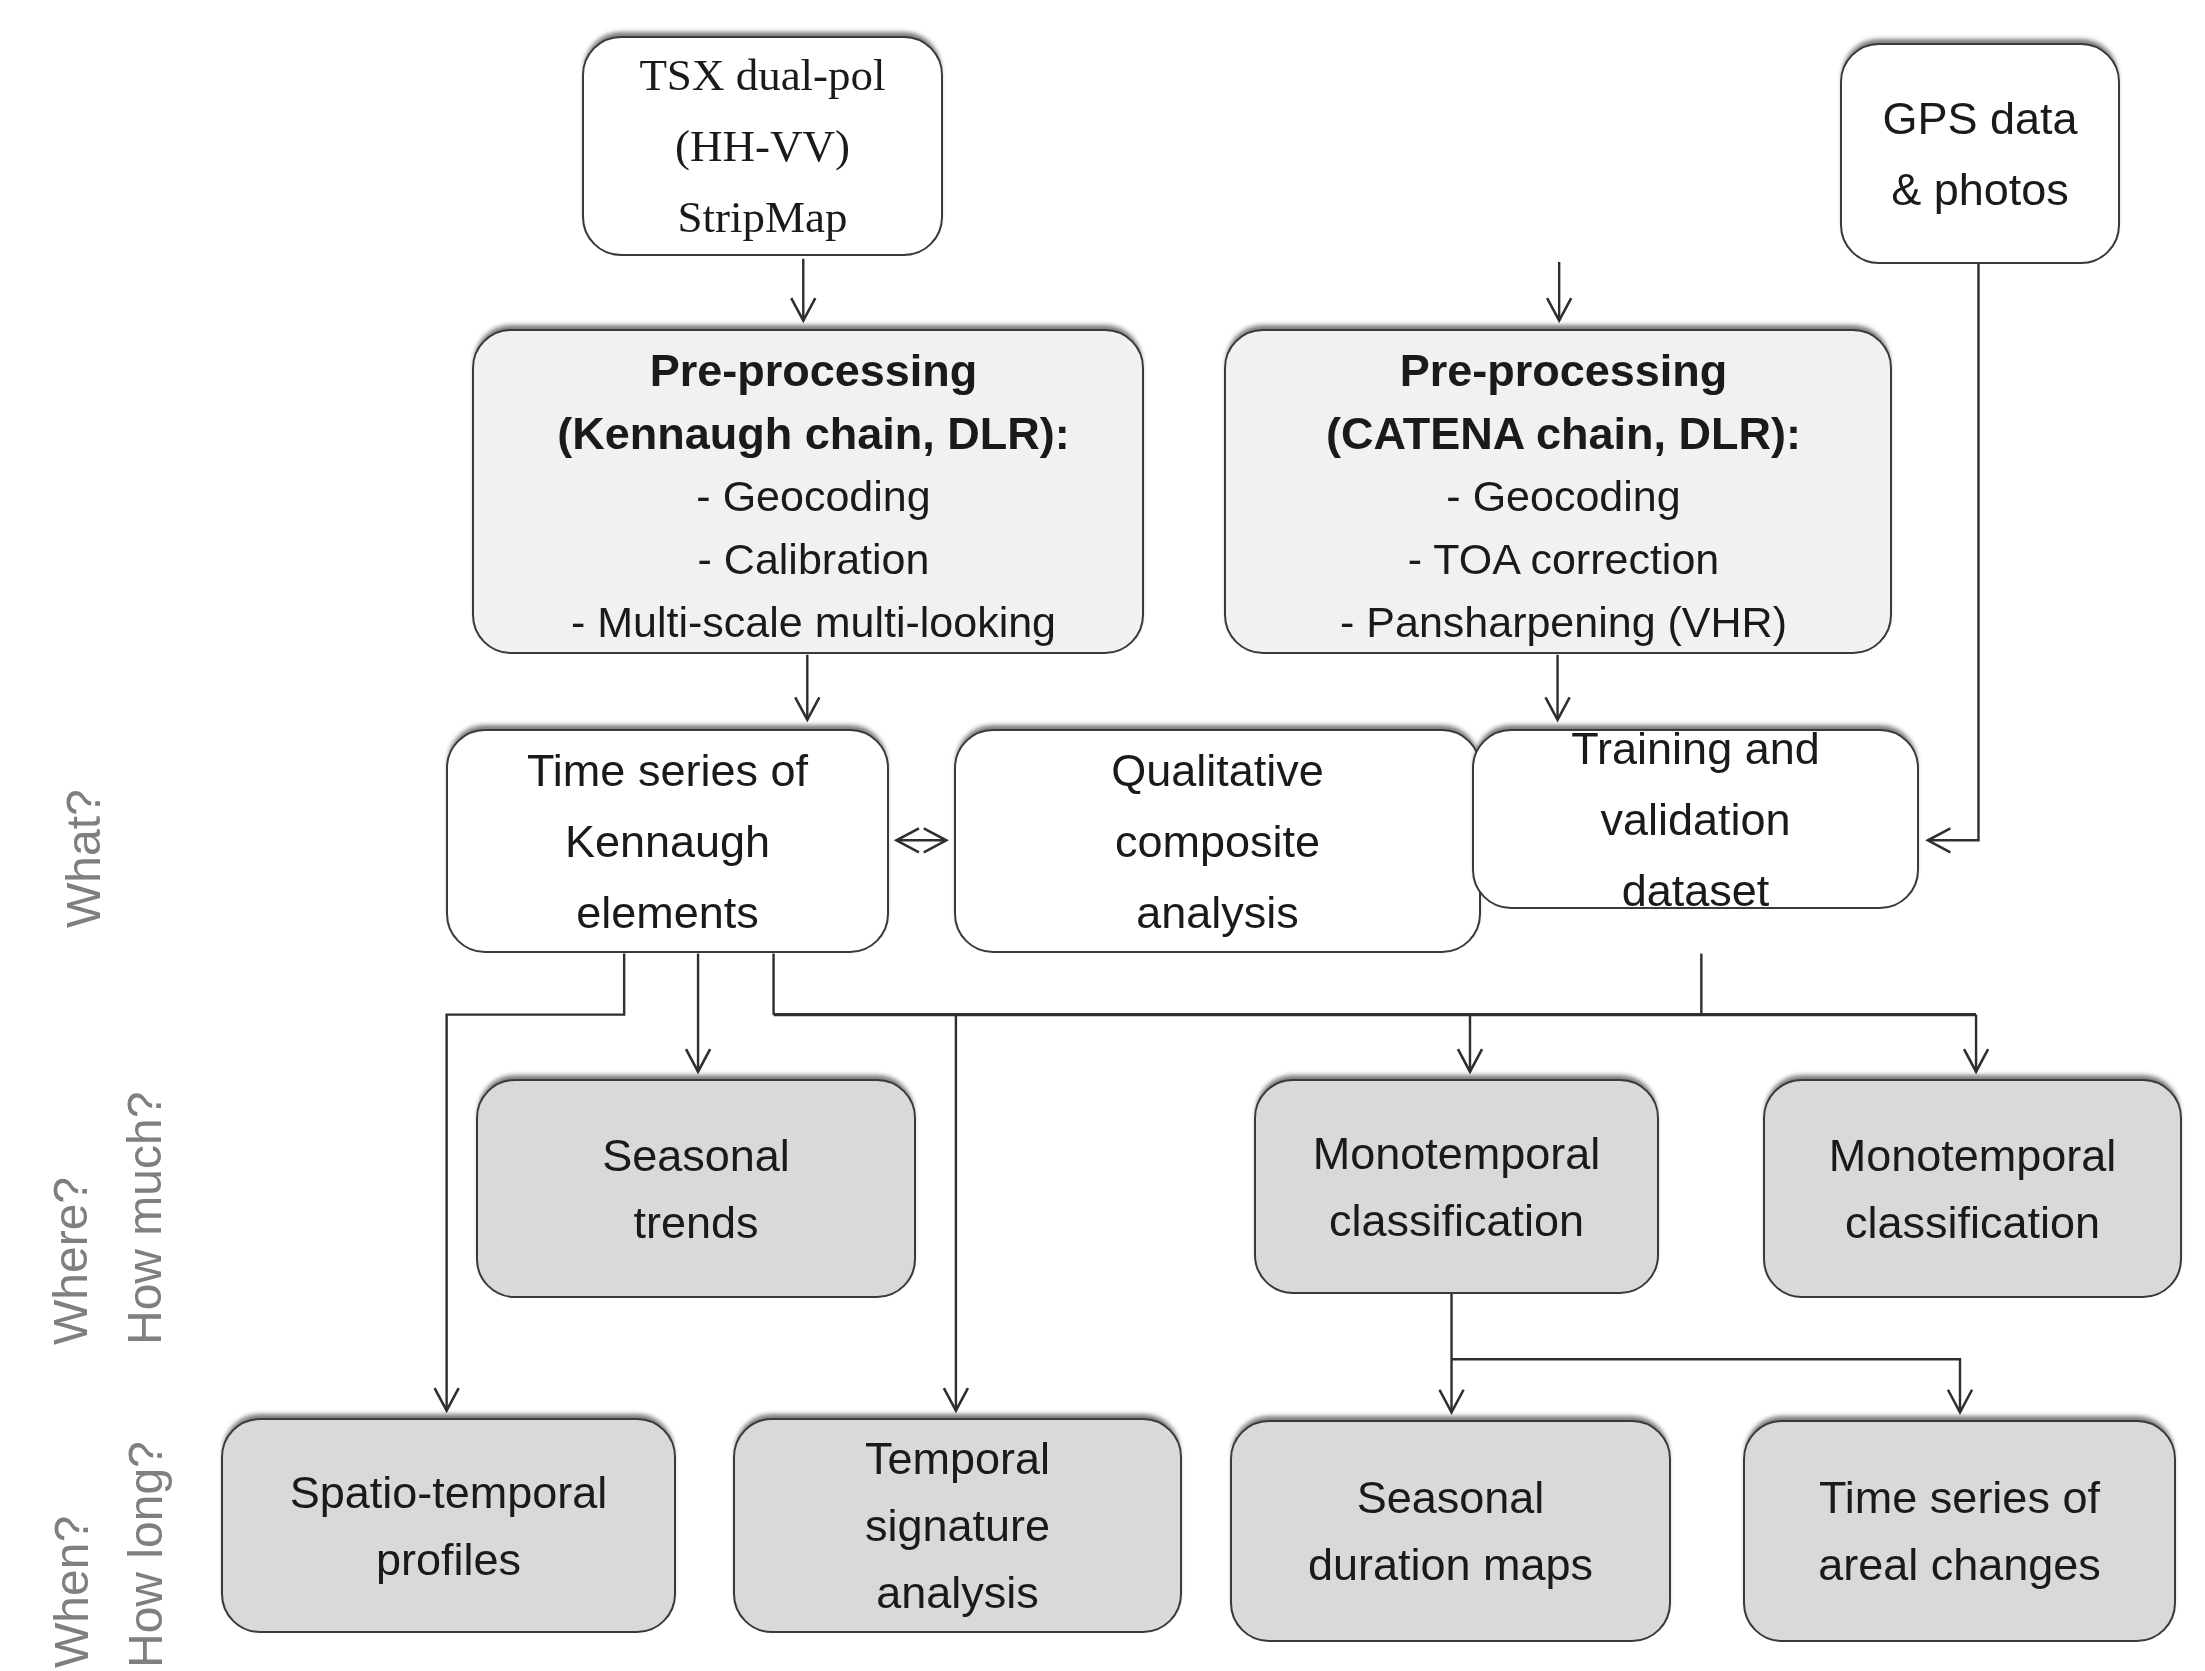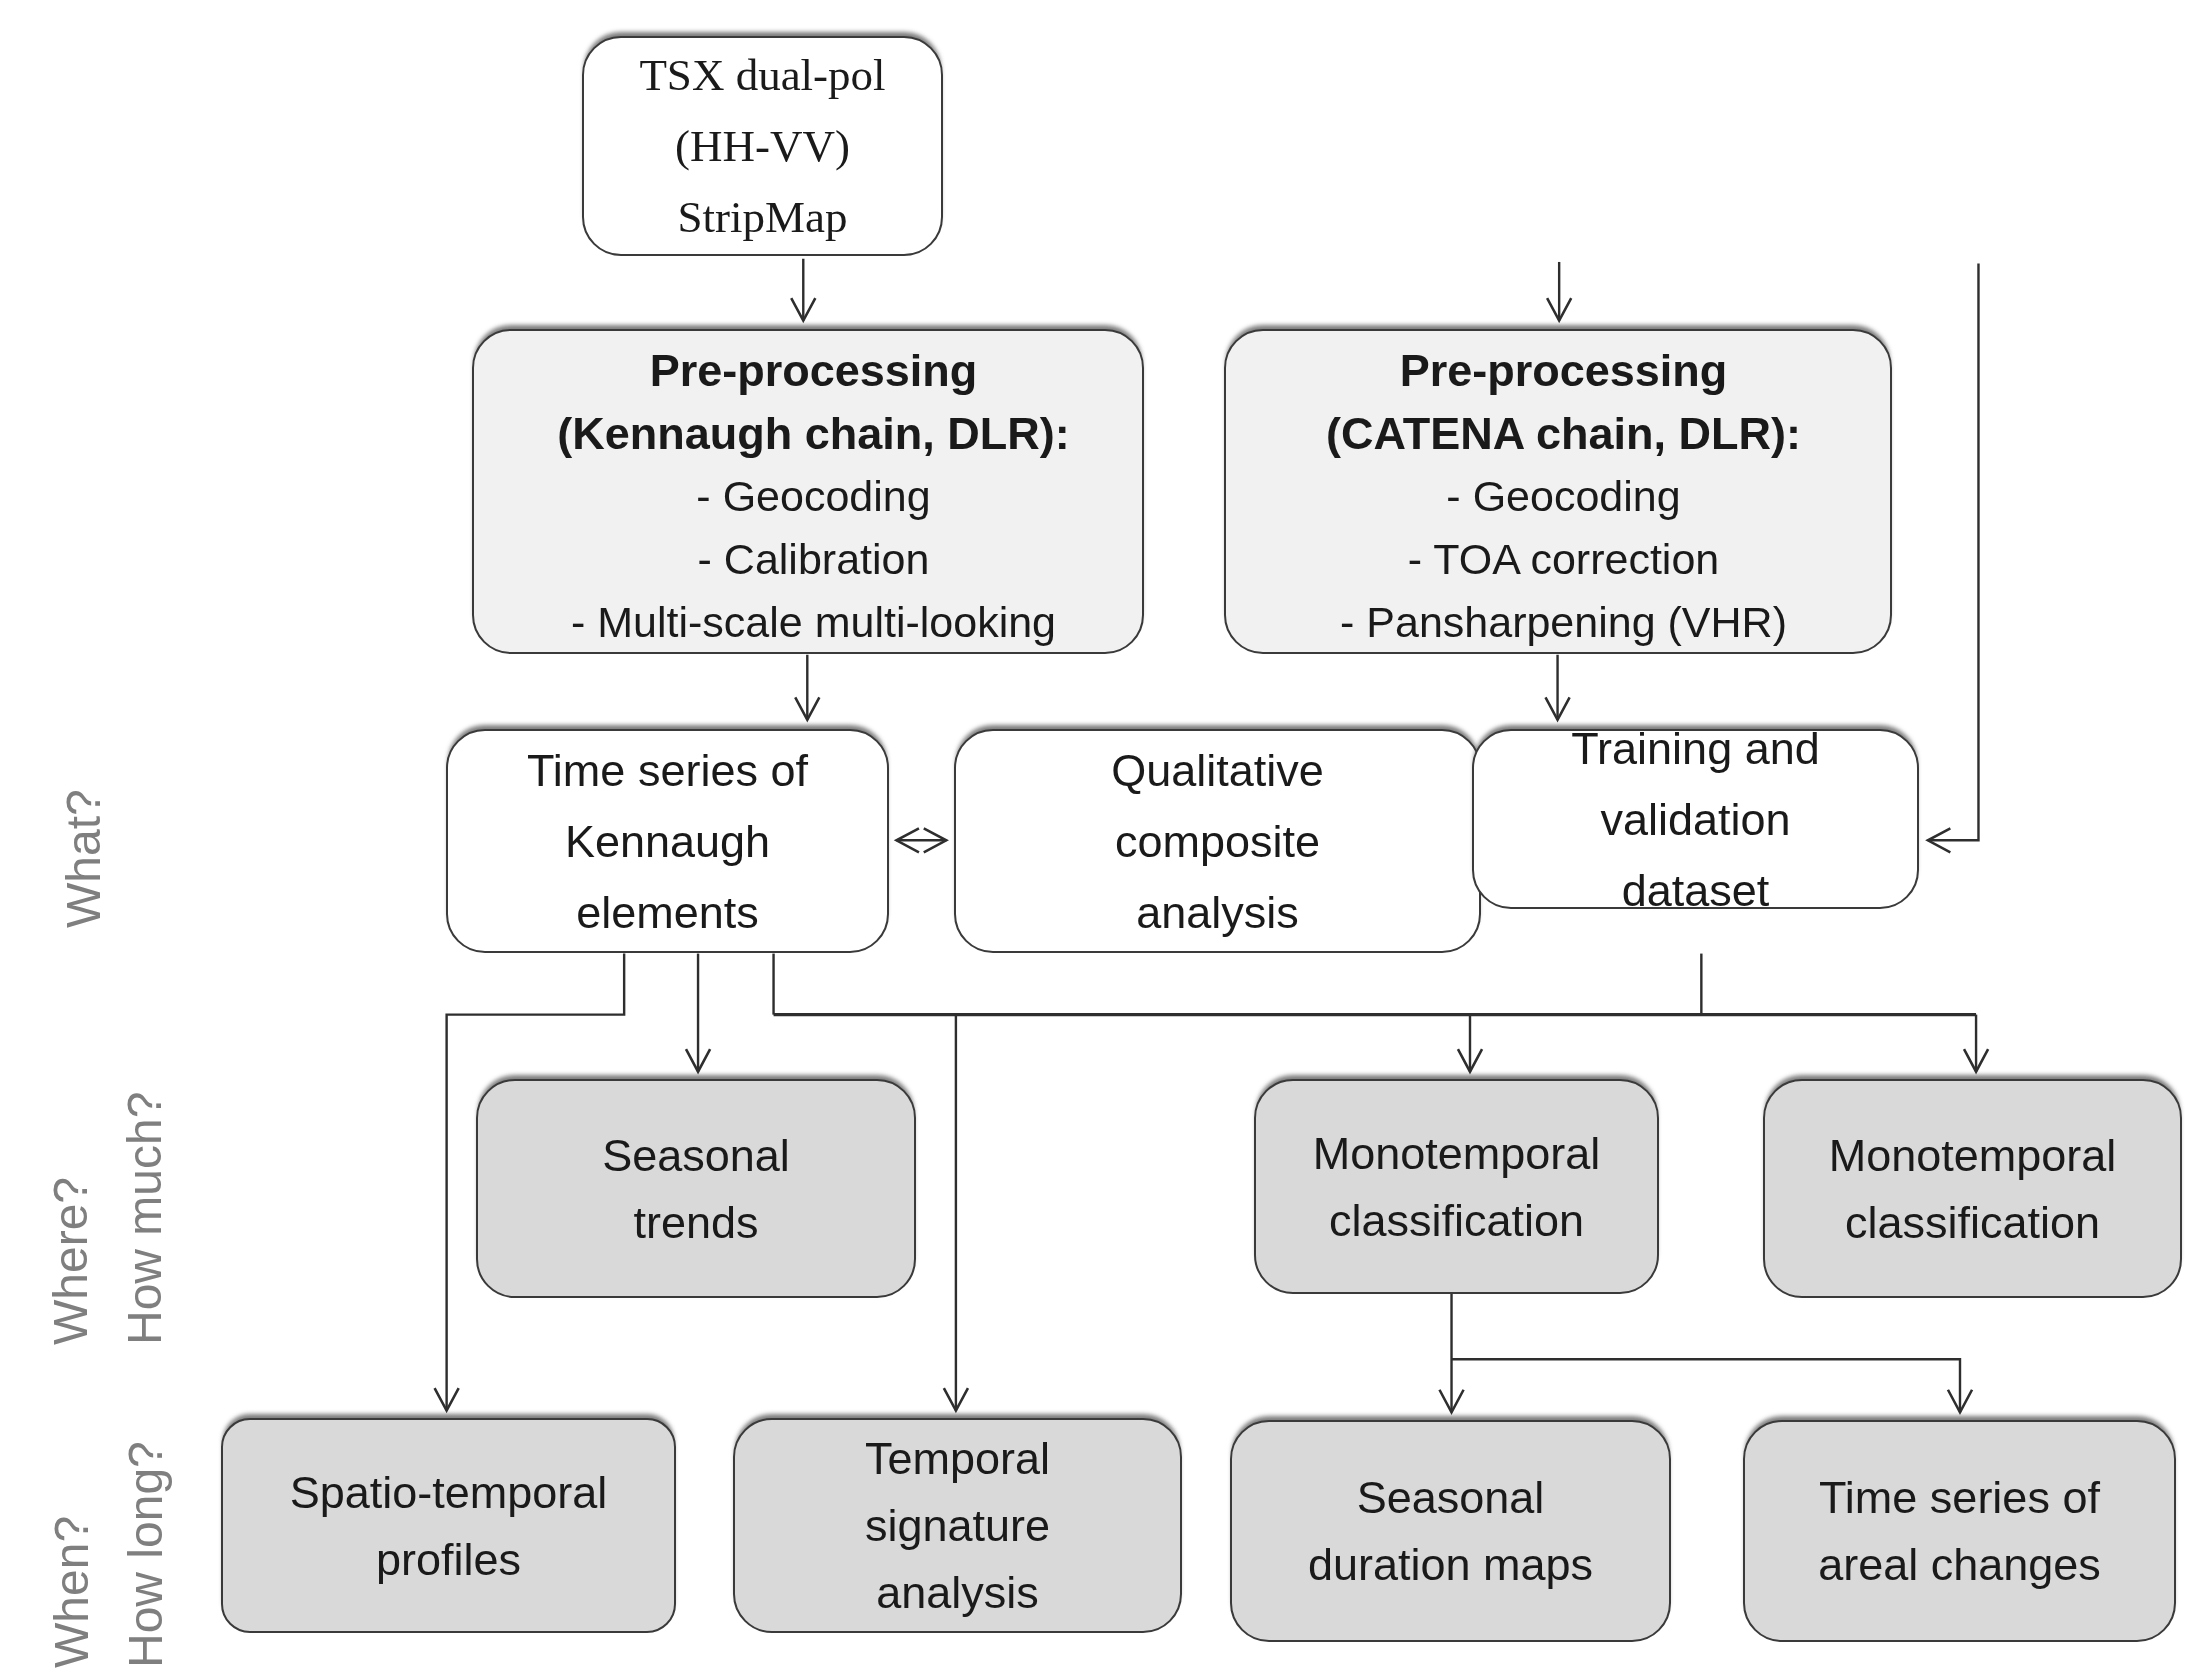--- a/index.html
+++ b/index.html
@@ -94,20 +94,22 @@
       <path d="M1807,1610 L1807,1758" marker-end="url(#arr)"></path>
       <path d="M1807,1692 L2440,1692 L2440,1758" marker-end="url(#arr)"></path>
     </g>
   </svg>
 
   <div class="node" style="left:582px; top:36px; width:361px; height:220px;font-family:Liberation Serif, serif;">TSX dual-pol
 (HH-VV)
 StripMap</div>
 
 
+  <div class="node" style="left:1840px; top:43px; width:280px; height:221px;">GPS data
+&amp; photos</div>
 
   <div class="node pre" style="left:472px; top:329px; width:672px; height:325px;">
     <div class="pre-title">Pre-processing
 (Kennaugh chain, DLR):</div>
     <div class="pre-item">- Geocoding</div>
     <div class="pre-item">- Calibration</div>
     <div class="pre-item">- Multi-scale multi-looking</div>
   </div>
 
   <div class="node pre" style="left:1224px; top:329px; width:668px; height:325px;">
@@ -132,21 +134,21 @@
 
   <div class="node gray" style="left:476px; top:1079px; width:440px; height:219px;">Seasonal
 trends</div>
 
   <div class="node gray" style="left:1254px; top:1079px; width:405px; height:215px;">Monotemporal
 classification</div>
 
   <div class="node gray" style="left:1763px; top:1079px; width:419px; height:219px;">Monotemporal
 classification</div>
 
-  <div class="node gray" style="left:221px; top:1418px; width:455px; height:215px;border-radius:29px;">Spatio-temporal
+  <div class="node gray" style="left:221px; top:1418px; width:455px; height:215px;">Spatio-temporal
 profiles</div>
 
   <div class="node gray" style="left:733px; top:1418px; width:449px; height:215px;">Temporal
 signature
 analysis</div>
 
   <div class="node gray" style="left:1230px; top:1420px; width:441px; height:222px;">Seasonal
 duration maps</div>
 
   <div class="node gray" style="left:1743px; top:1420px; width:433px; height:222px;">Time series of

